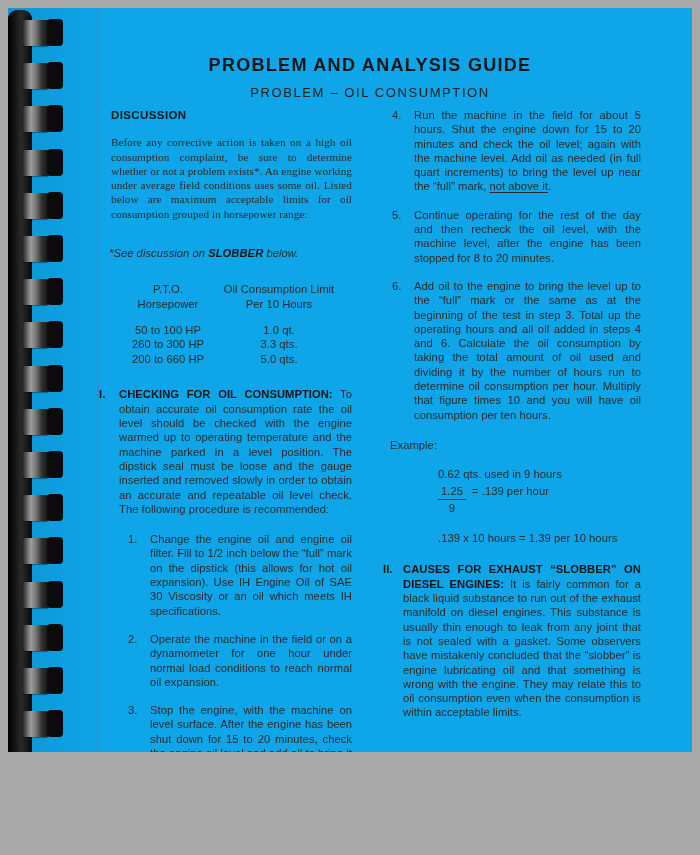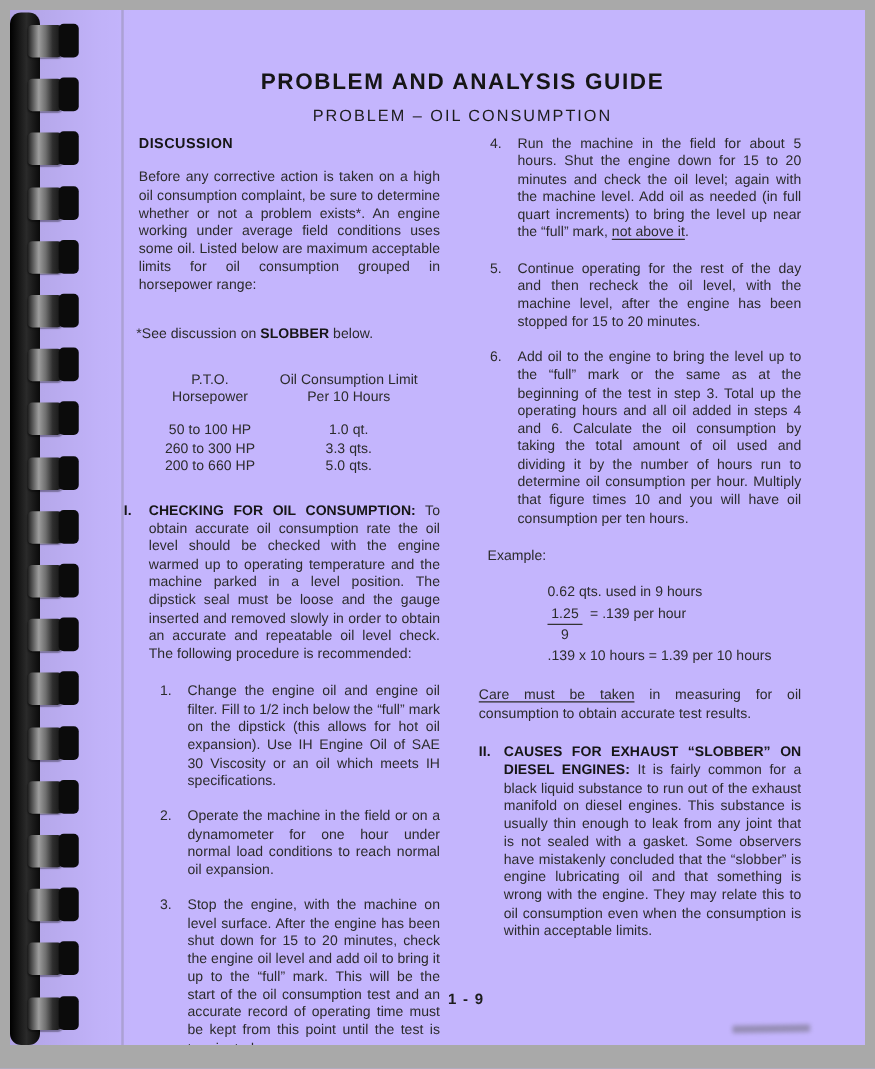--- a/index.html
+++ b/index.html
@@ -4,22 +4,22 @@
 <style>
   html,body { margin:0; padding:0; }
   body {
     width:700px; height:855px; position:relative;
     background:#a9a9a9;
     font-family:"Liberation Sans", sans-serif;
     color:#2b2b2b;
     -webkit-font-smoothing:antialiased;
   }
   .page {
-    position:absolute; left:8px; top:8px; width:684px; height:828px;
-    background:#c4b5fd; overflow:hidden;
+    position:absolute; left:8px; top:8px; width:684px; height:744px;
+    background:#0ea5e9; overflow:hidden;
   }
   
   .page::before {
     content:""; position:absolute; left:0; top:0; bottom:0; width:100px;
     background:linear-gradient(to right, rgba(0,0,0,0.10), rgba(0,0,0,0.02) 70%, transparent);
     pointer-events:none;
   }
   .crease {
     position:absolute; left:89px; top:0; bottom:0; width:2px;
     background:rgba(110,110,110,0.28); filter:blur(0.6px);
@@ -49,22 +49,22 @@
   }
   .subtitle {
     position:absolute; left:80px; right:40px; top:77px;
     text-align:center; font-size:13px; font-weight:normal; letter-spacing:1.6px; color:#1c1c1c;
   }
   .col-left  { position:absolute; left:91px;  top:100px; width:253px; }
   .col-right { position:absolute; left:375px; top:100px; width:258px; }
 
   .h-discussion { margin-left:12px; font-size:11.5px; font-weight:bold; letter-spacing:0.4px; color:#161616; }
   .para { text-align:justify; }
-  .discussion-body { margin:13px 0 0 12px; width:241px; }
-  .footnote { margin:25px 0 0 10px; }
+  .discussion-body { margin:13px 0 0 12px; width:241px;font-family:Liberation Serif, serif; }
+  .footnote { margin:25px 0 0 10px;font-style:italic; }
   .b { font-weight:bold; color:#161616; }
   .u { text-decoration:underline; text-underline-offset:2px; }
 
   .limits-table { margin:22px 0 0 19px; width:222px; }
   .t-row { display:flex; }
   .t-c1 { width:100px; text-align:center; }
   .t-c2 { flex:1; text-align:center; }
   .t-head { margin-bottom:12px; }
   .t-body .t-row { line-height:14.5px; }
 
@@ -188,42 +188,41 @@
   </div>
 
   <div class="col-right doc-text">
     <div class="steps" style="margin-top:0;">
       <div class="step">
         <div class="step-num">4.</div>
         <div class="step-body"><span>Run the machine in the field for about 5 hours. Shut the engine down for 15 to 20 minutes and check the oil level; again with the machine level. Add oil as needed (in full quart increments) to bring the level up near the “full” mark, </span><span class="u">not above it</span><span>.</span></div>
       </div>
       <div class="step">
         <div class="step-num">5.</div>
-        <div class="step-body">Continue operating for the rest of the day and then recheck the oil level, with the machine level, after the engine has been stopped for 15 to 20 minutes.</div>
+        <div class="step-body">Continue operating for the rest of the day and then recheck the oil level, with the machine level, after the engine has been stopped for 8 to 20 minutes.</div>
       </div>
       <div class="step">
         <div class="step-num">6.</div>
         <div class="step-body">Add oil to the engine to bring the level up to the “full” mark or the same as at the beginning of the test in step 3. Total up the operating hours and all oil added in steps 4 and 6. Calculate the oil consumption by taking the total amount of oil used and dividing it by the number of hours run to determine oil consumption per hour. Multiply that figure times 10 and you will have oil consumption per ten hours.</div>
       </div>
     </div>
 
     <div class="example-label">Example:</div>
     <div class="example-block">
       <div>0.62 qts. used in 9 hours</div>
       <div class="fraction-row">
         <span class="fraction">
             <span class="frac-num">1.25</span>
             <span class="frac-den">9</span>
           </span>
         <span>= .139 per hour</span>
       </div>
-      <div style="margin-top:3px;">.139 x 10 hours = 1.39 per 10 hours</div>
-    </div>
-
-    <div class="care-note"><span class="u">Care must be taken</span><span> in measuring for oil consumption to obtain accurate test results.</span></div>
+      <div style="margin-top:16px;">.139 x 10 hours = 1.39 per 10 hours</div>
+    </div>
+
 
     <div class="sec" style="margin-top:17px;">
       <div class="sec-num">II.</div>
       <div class="sec-body"><span class="sec-title">CAUSES FOR EXHAUST “SLOBBER” ON DIESEL ENGINES:</span><span> It is fairly common for a black liquid substance to run out of the exhaust manifold on diesel engines. This substance is usually thin enough to leak from any joint that is not sealed with a gasket. Some observers have mistakenly concluded that the “slobber” is engine lubricating oil and that something is wrong with the engine. They may relate this to oil consumption even when the consumption is within acceptable limits.</span></div>
     </div>
   </div>
 
   <div class="page-number">1 - 9</div>
   <div class="footer-line">Compiled and Reproduced From Original by Jensales Inc.</div>
   <div class="smudge"></div>

